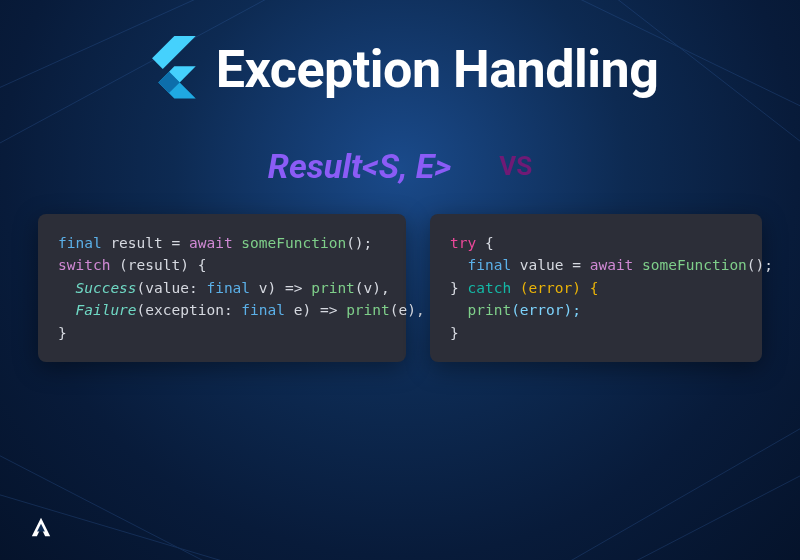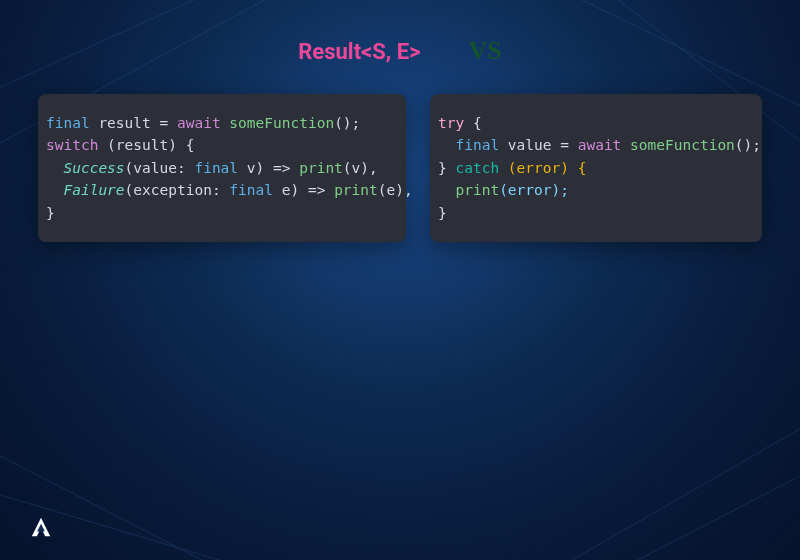--- a/index.html
+++ b/index.html
@@ -23,31 +23,31 @@
     margin-bottom: 44px;
   }
   .flutter-logo { width: 54px; height: 66px; flex-shrink: 0; }
   .title {
     font-size: 52px; font-weight: 700; letter-spacing: -0.5px; color: #fff;
   }
   .compare-row {
     display: flex; align-items: center; justify-content: center; gap: 48px;
     margin-bottom: 28px;
   }
-  .heading { font-size: 22px; font-weight: 700; color: #ec4899; }
+  .heading { font-size: 34px; font-weight: 700; color: #8b5cf6; font-style: italic; }
   .vs {
-    font-size: 26px; font-weight: 700; color: #14532d; font-family: Liberation Serif, serif;
+    font-size: 26px; font-weight: 700; color: #701a75;
   }
   .code-row {
     display: flex; gap: 24px; justify-content: center;
   }
   .code-block {
     background: #2c2e38;
     border-radius: 8px;
-    padding: 18px 8px;
+    padding: 18px 20px;
     font-family: "SF Mono", Menlo, Monaco, Consolas, monospace;
     font-size: 14.5px;
     line-height: 1.55;
     white-space: pre;
     color: #d6d9e0;
     box-shadow: 0 6px 24px rgba(0,0,0,0.4);
   }
   .code-left { width: 368px; }
   .code-right { width: 332px; }
   .footer {
@@ -71,33 +71,42 @@
     <line x1="580" y1="-30" x2="850" y2="180"></line>
     <line x1="-50" y1="430" x2="260" y2="590"></line>
     <line x1="-50" y1="480" x2="320" y2="590"></line>
     <line x1="520" y1="590" x2="850" y2="400"></line>
     <line x1="580" y1="590" x2="850" y2="450"></line>
   </g>
 </svg>
 
 <div class="content">
 
+  <div class="title-row">
+    <svg class="flutter-logo" viewBox="0 0 60 74">
+      <path fill="#45d1fd" d="M36 0 L60 0 L23 37 L11 25 Z"></path>
+      <path fill="#45d1fd" d="M36 34 L60 34 L42 52 L30 40 Z"></path>
+      <path fill="#1fa9e2" d="M30 40 L42 52 L60 70 L36 70 L18 52 Z"></path>
+      <path fill="#0d6eab" d="M30 40 L42 52 L30 64 L18 52 Z"></path>
+    </svg>
+    <h1 class="title">Exception Handling</h1>
+  </div>
 
   <div class="compare-row">
     <div class="heading">Result&lt;S, E&gt;</div>
     <div class="vs">VS</div>
   </div>
 
   <div class="code-row">
     <div class="code-block code-left" id="code-left"><span class="tok" style="color: rgb(91, 176, 232);">final</span><span class="tok" style="color: rgb(214, 217, 224);"> result </span><span class="tok" style="color: rgb(214, 217, 224);">=</span><span class="tok" style="color: rgb(214, 217, 224);"> </span><span class="tok" style="color: rgb(208, 137, 212);">await</span><span class="tok" style="color: rgb(214, 217, 224);"> </span><span class="tok" style="color: rgb(127, 207, 138);">someFunction</span><span class="tok" style="color: rgb(214, 217, 224);">();</span>
 <span class="tok" style="color: rgb(208, 137, 212);">switch</span><span class="tok" style="color: rgb(214, 217, 224);"> (result) {</span>
 <span class="tok" style="color: rgb(214, 217, 224);">  </span><span class="tok" style="color: rgb(111, 216, 196); font-style: italic;">Success</span><span class="tok" style="color: rgb(214, 217, 224);">(value: </span><span class="tok" style="color: rgb(91, 176, 232);">final</span><span class="tok" style="color: rgb(214, 217, 224);"> v) </span><span class="tok" style="color: rgb(214, 217, 224);">=&gt;</span><span class="tok" style="color: rgb(214, 217, 224);"> </span><span class="tok" style="color: rgb(127, 207, 138);">print</span><span class="tok" style="color: rgb(214, 217, 224);">(v),</span>
 <span class="tok" style="color: rgb(214, 217, 224);">  </span><span class="tok" style="color: rgb(111, 216, 196); font-style: italic;">Failure</span><span class="tok" style="color: rgb(214, 217, 224);">(exception: </span><span class="tok" style="color: rgb(91, 176, 232);">final</span><span class="tok" style="color: rgb(214, 217, 224);"> e) </span><span class="tok" style="color: rgb(214, 217, 224);">=&gt;</span><span class="tok" style="color: rgb(214, 217, 224);"> </span><span class="tok" style="color: rgb(127, 207, 138);">print</span><span class="tok" style="color: rgb(214, 217, 224);">(e),</span>
 <span class="tok" style="color: rgb(214, 217, 224);">}</span></div>
-    <div class="code-block code-right" id="code-right"><span class="tok" style="color: #f9a8d4;">try</span><span class="tok" style="color: rgb(214, 217, 224);"> {</span>
+    <div class="code-block code-right" id="code-right"><span class="tok" style="color: #ec4899;">try</span><span class="tok" style="color: rgb(214, 217, 224);"> {</span>
 <span class="tok" style="color: rgb(214, 217, 224);">  </span><span class="tok" style="color: rgb(91, 176, 232);">final</span><span class="tok" style="color: rgb(214, 217, 224);"> value </span><span class="tok" style="color: rgb(214, 217, 224);">=</span><span class="tok" style="color: rgb(214, 217, 224);"> </span><span class="tok" style="color: rgb(208, 137, 212);">await</span><span class="tok" style="color: rgb(214, 217, 224);"> </span><span class="tok" style="color: rgb(127, 207, 138);">someFunction</span><span class="tok" style="color: rgb(214, 217, 224);">();</span>
 <span class="tok" style="color: rgb(214, 217, 224);">} </span><span class="tok" style="color: #14b8a6;">catch</span><span class="tok" style="color: #eab308;"> (error) {</span>
 <span class="tok" style="color: rgb(214, 217, 224);">  </span><span class="tok" style="color: rgb(127, 207, 138);">print</span><span class="tok" style="color: #7dd3fc;">(error);</span>
 <span class="tok" style="color: rgb(214, 217, 224);">}</span></div>
   </div>
 
 </div>
 
 <div class="footer">
   <svg class="footer-logo" viewBox="0 0 24 24">

